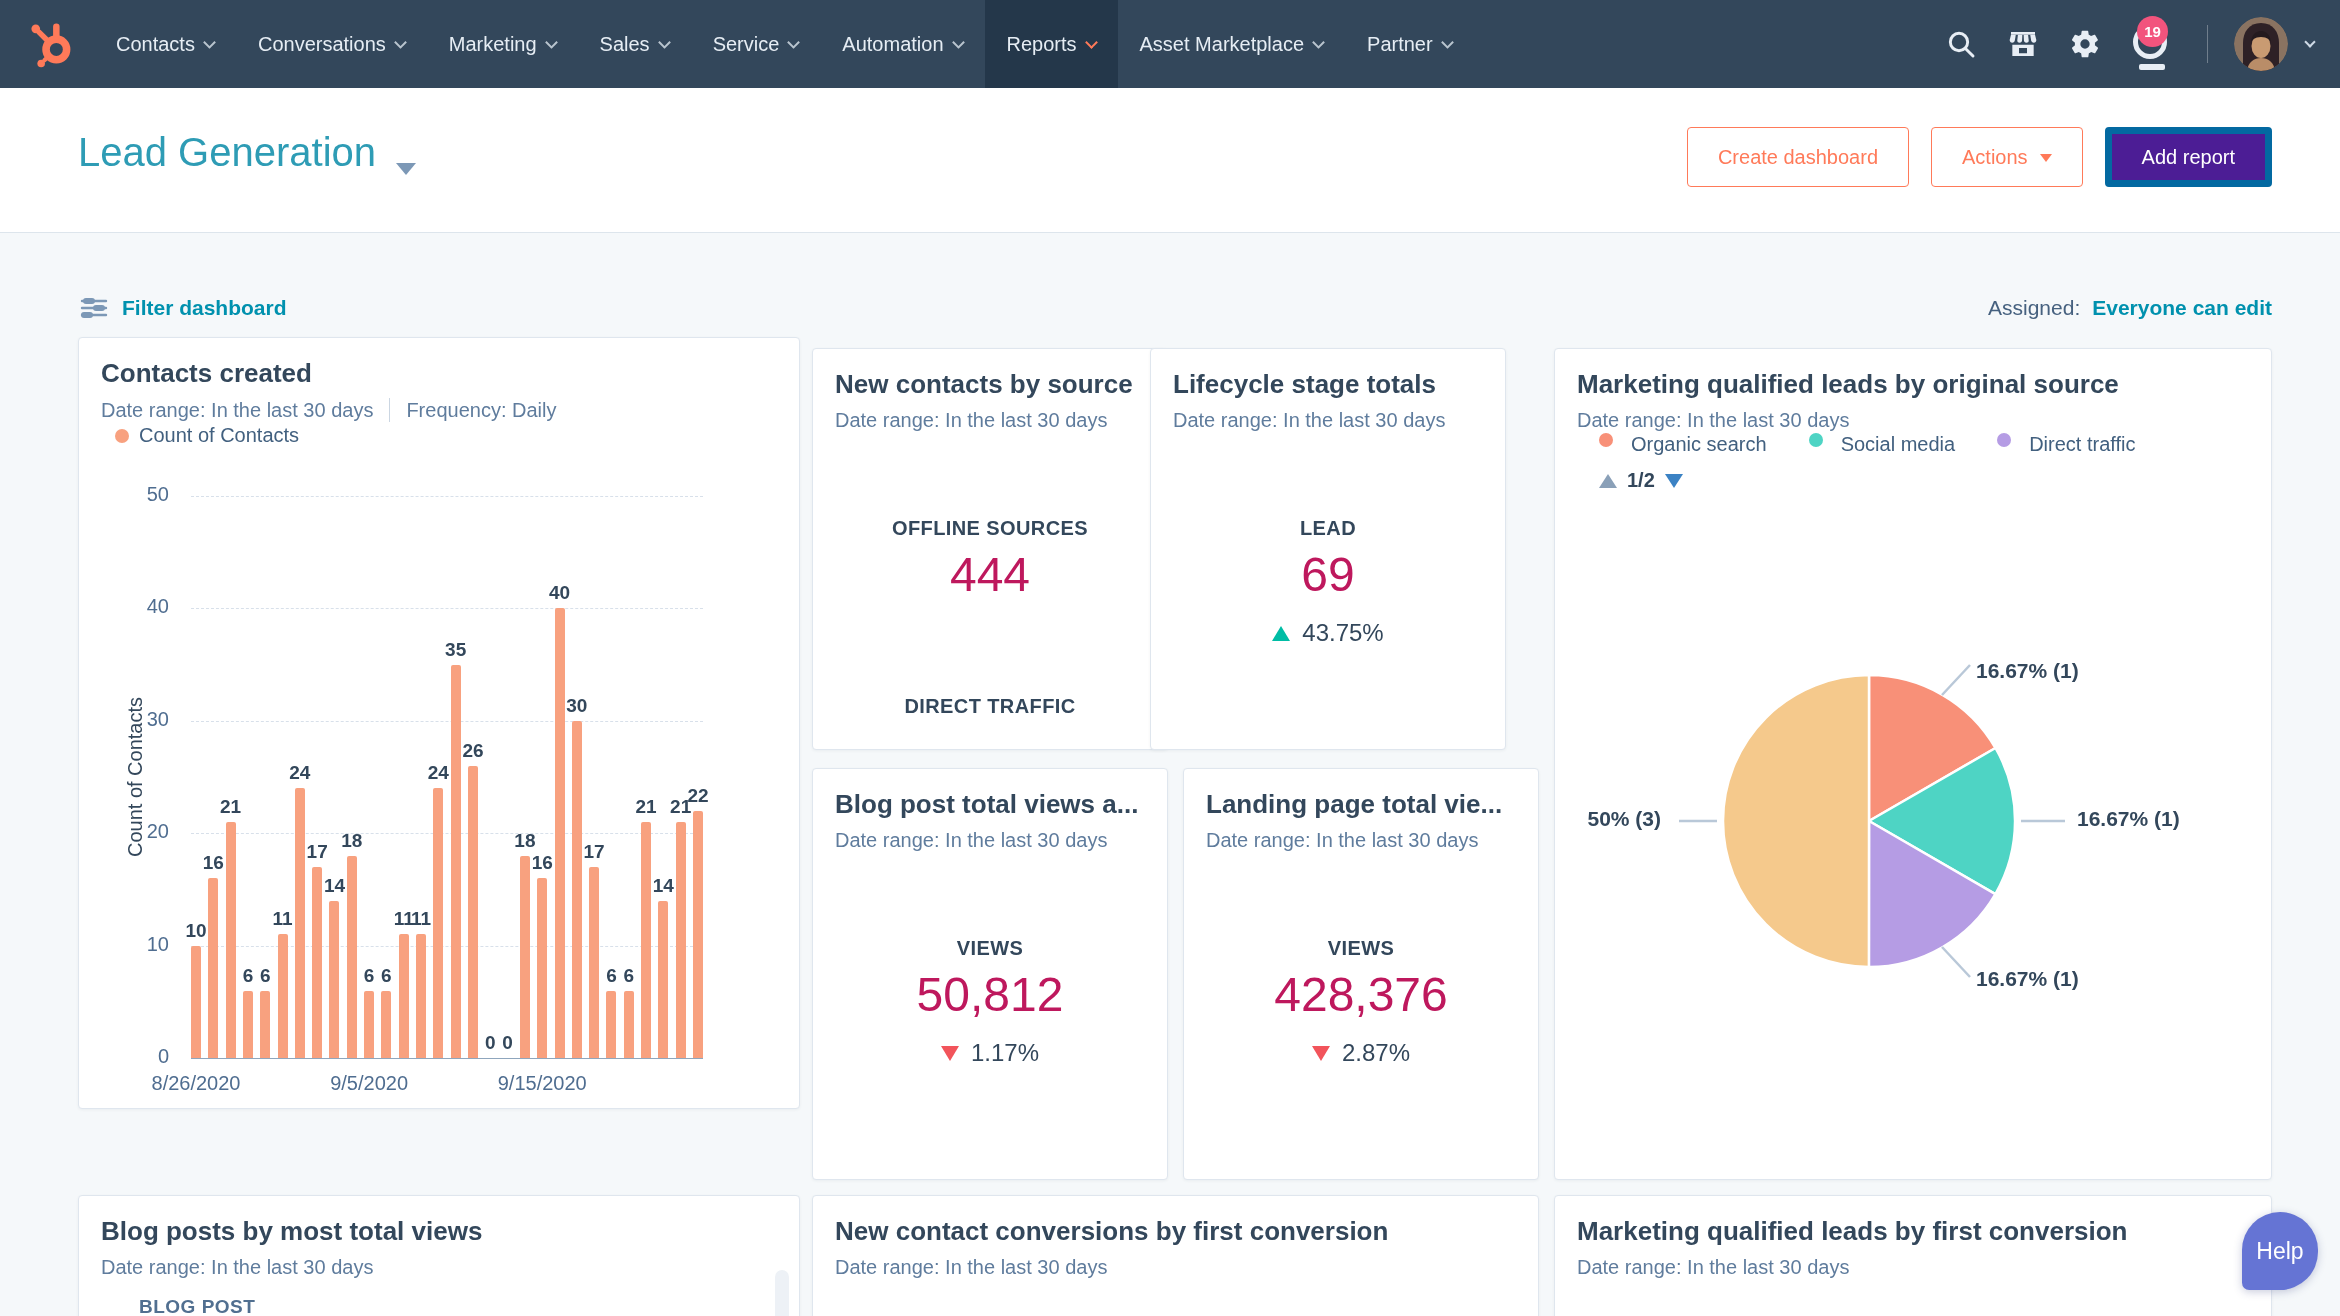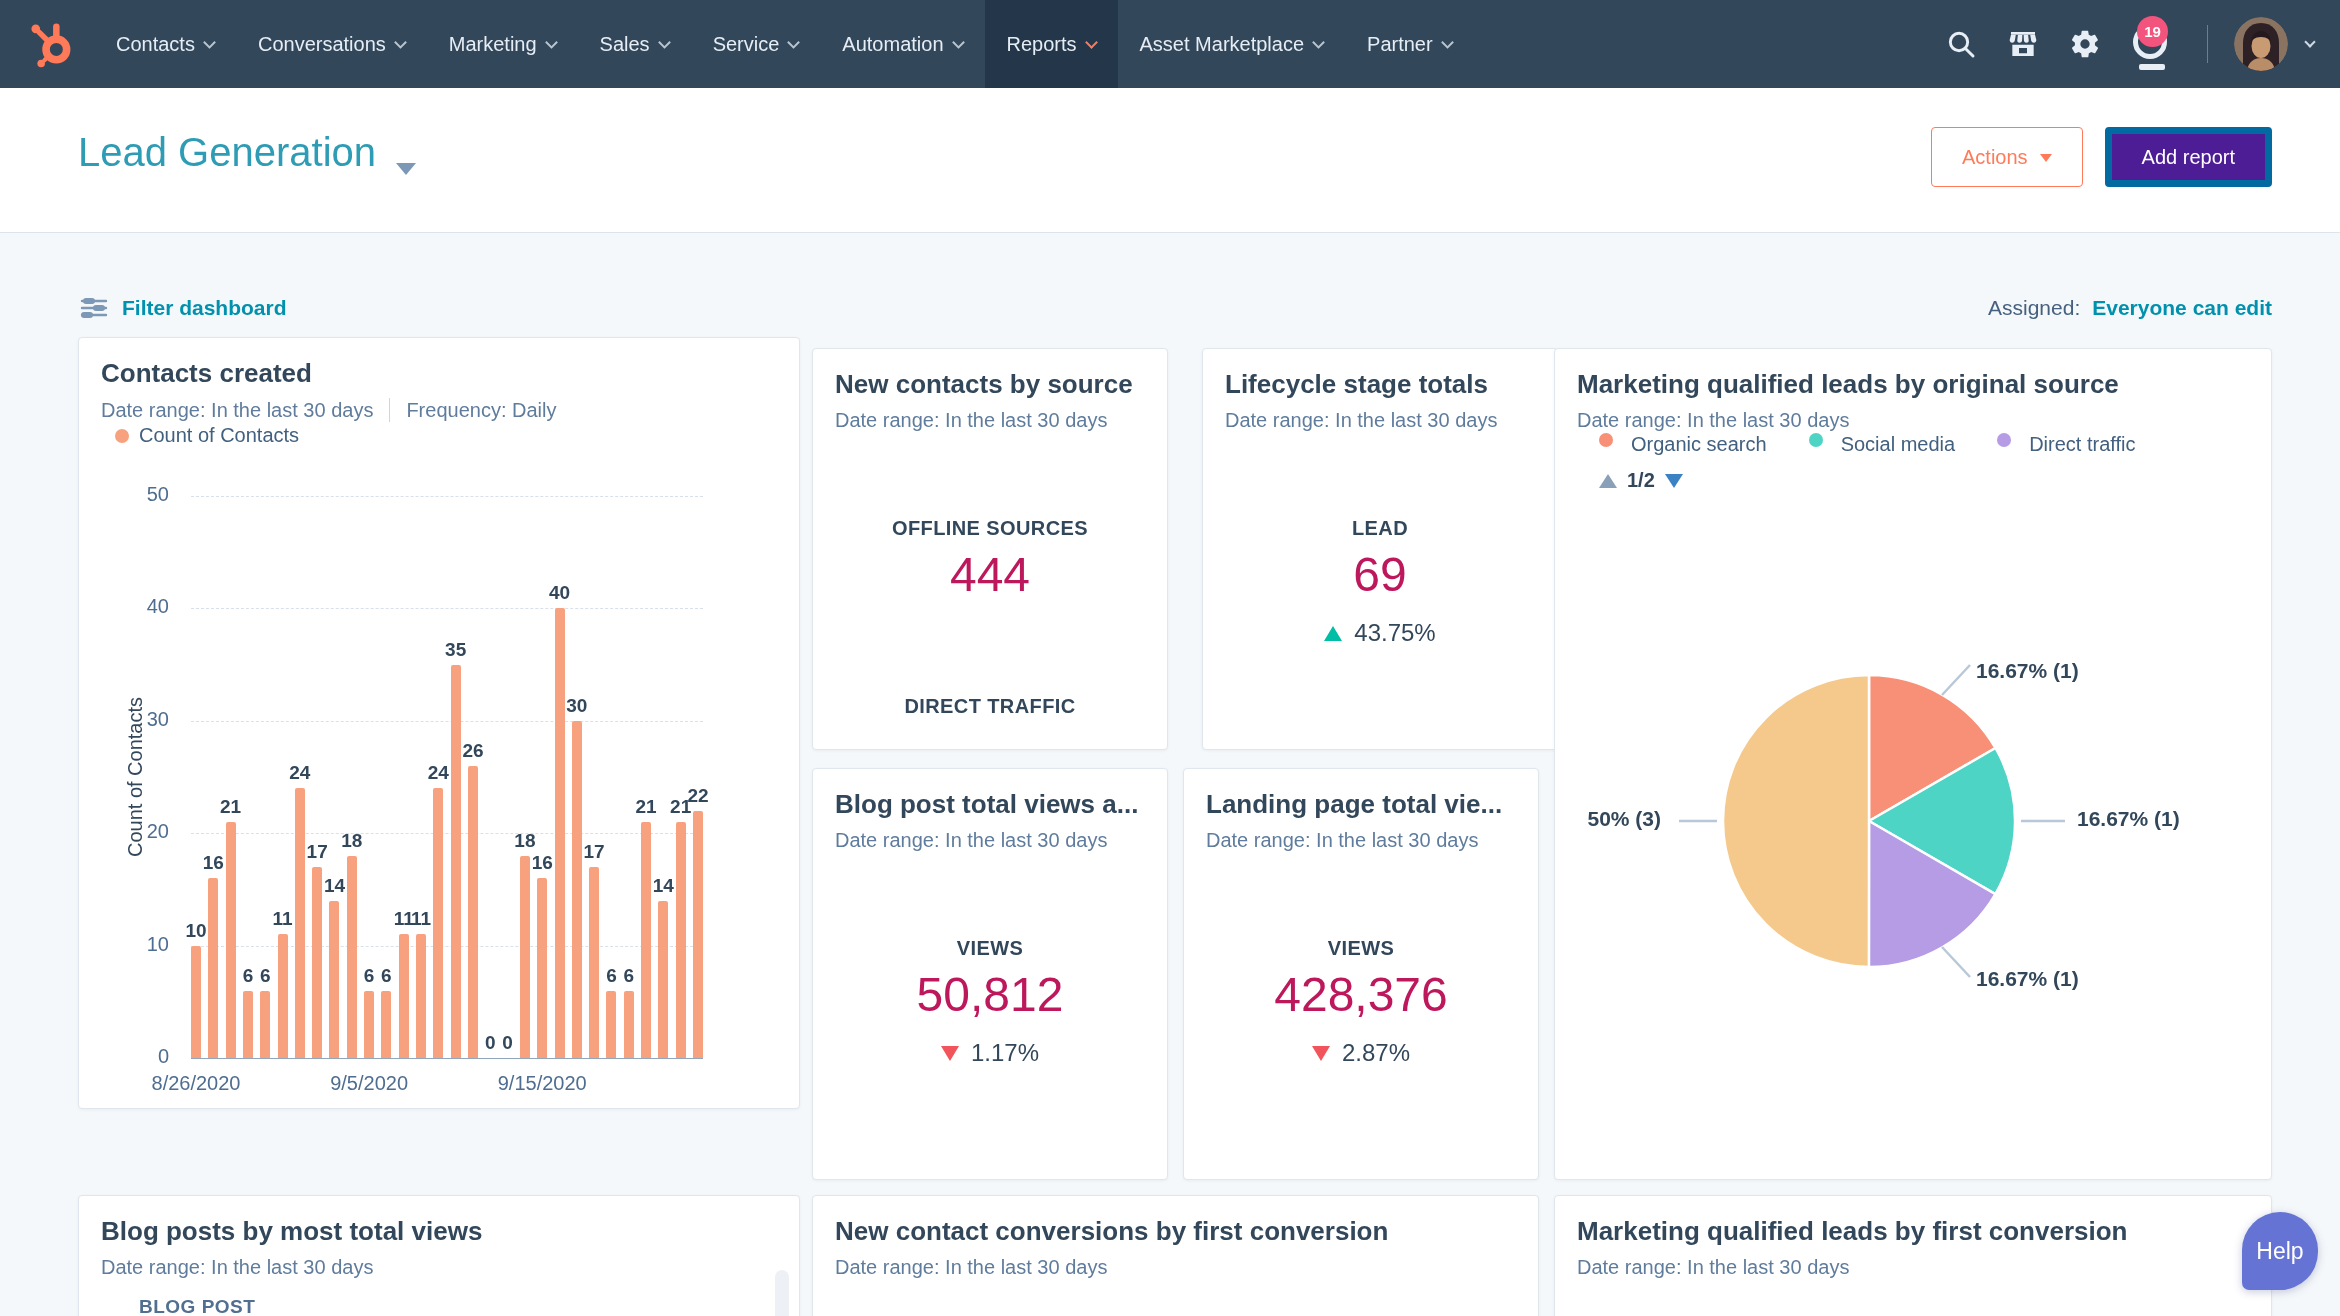--- a/index.html
+++ b/index.html
@@ -218,20 +218,23 @@
     <span class="chev small"></span>
   </div>
 </div>
 
 <div class="pagehead">
   <div class="title-wrap">
     <span class="page-title">Lead Generation</span>
     <span class="title-caret"></span>
   </div>
   <div class="head-buttons">
+    <button class="btn outline">
+      <span>Create dashboard</span>
+    </button>
     <button class="btn outline">
       <span>Actions</span>
       <span class="btn-caret"></span>
     </button>
     <button class="btn solid">
       <span>Add report</span>
     </button>
   </div>
 </div>
 
@@ -348,21 +351,21 @@
 <div class="card" style="left:812px;top:348px;width:356px;height:402px">
   <div class="card-title">New contacts by source</div>
   <div class="card-meta">
       <span>Date range: In the last 30 days</span>
     </div>
   <div class="metric-label">OFFLINE SOURCES</div>
   <div class="metric-value">444</div>
   <div class="metric-label2">DIRECT TRAFFIC</div>
 </div>
 
-<div class="card" style="left:1202px;top:348px;width:356px;height:402px">
+<div class="card" style="left:1150px;top:348px;width:356px;height:402px">
   <div class="card-title">Lifecycle stage totals</div>
   <div class="card-meta">
       <span>Date range: In the last 30 days</span>
     </div>
   <div class="metric-label">LEAD</div>
   <div class="metric-value">69</div>
   <div class="metric-delta">
     <span class="tri-up"></span>
     <span>43.75%</span>
   </div>

